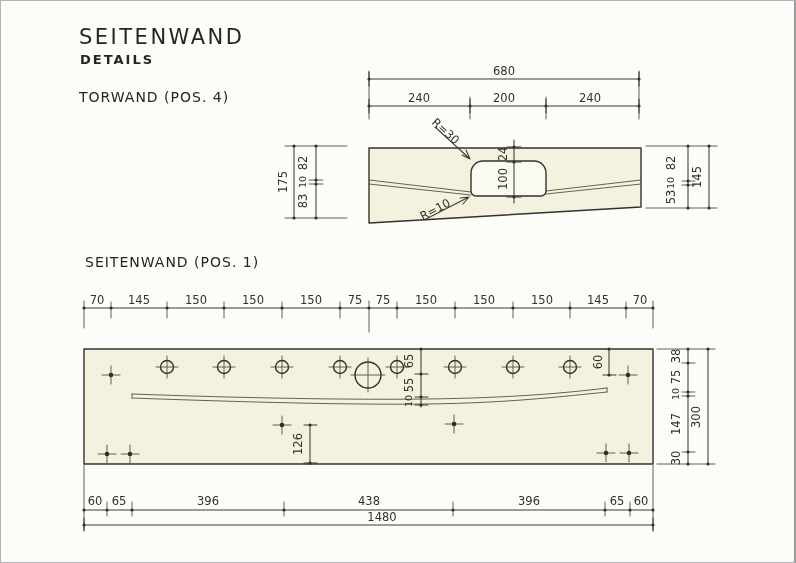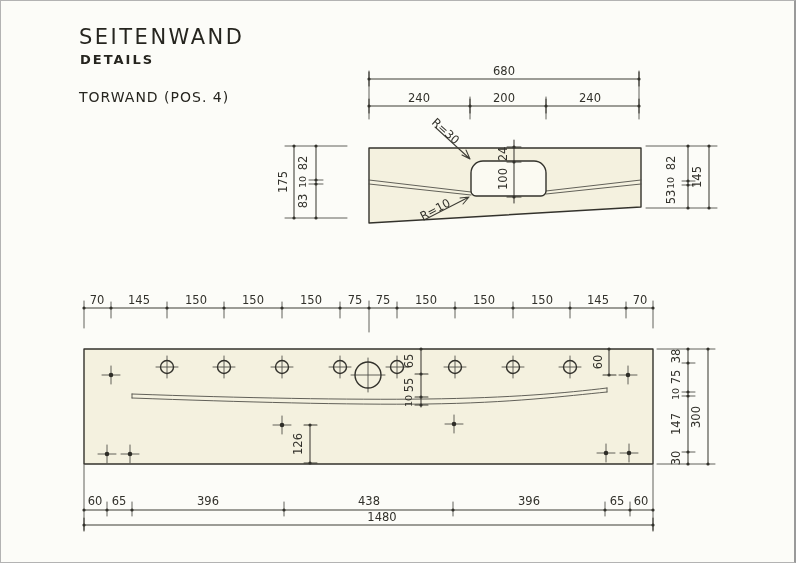--- a/index.html
+++ b/index.html
@@ -23,20 +23,21 @@
   .holedots{stroke:#2e2d27;stroke-width:4.6;stroke-linecap:round;fill:none;}
 </style>
 </head>
 <body>
 
 <div class="page">
 
   <div class="hand title">SEITENWAND</div>
   <div class="hand subtitle">DETAILS</div>
   <div class="hand sec-torwand">TORWAND (POS. 4)</div>
+  <div class="hand sec-seitenwand">SEITENWAND (POS. 1)</div>
 
   <svg width="796" height="563" viewBox="0 0 796 563">
 
     <g>
 
       <path class="thin" d="M368,70V118 M638,70V118 M469,96V118 M545,96V118
                M284,145H346 M284,217H346 M308,179H322 M308,183H322
                M645,145H716 M645,207H716 M681,180H694 M681,184H694"></path>
 
       <path class="dim" d="M368,78H638 M368,71V85 M638,71V85"></path>

